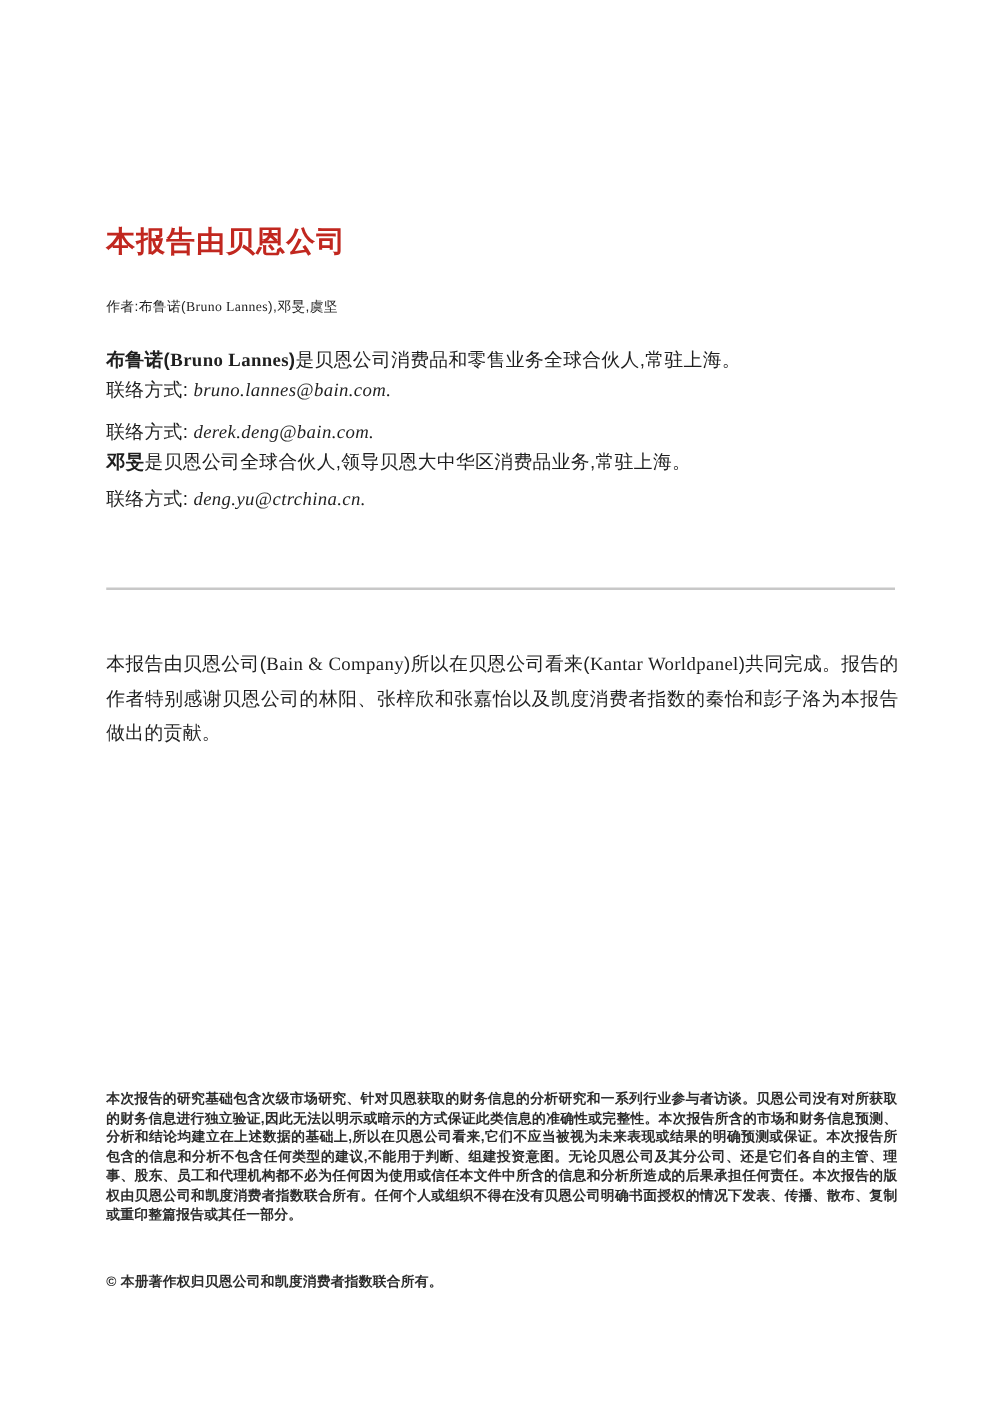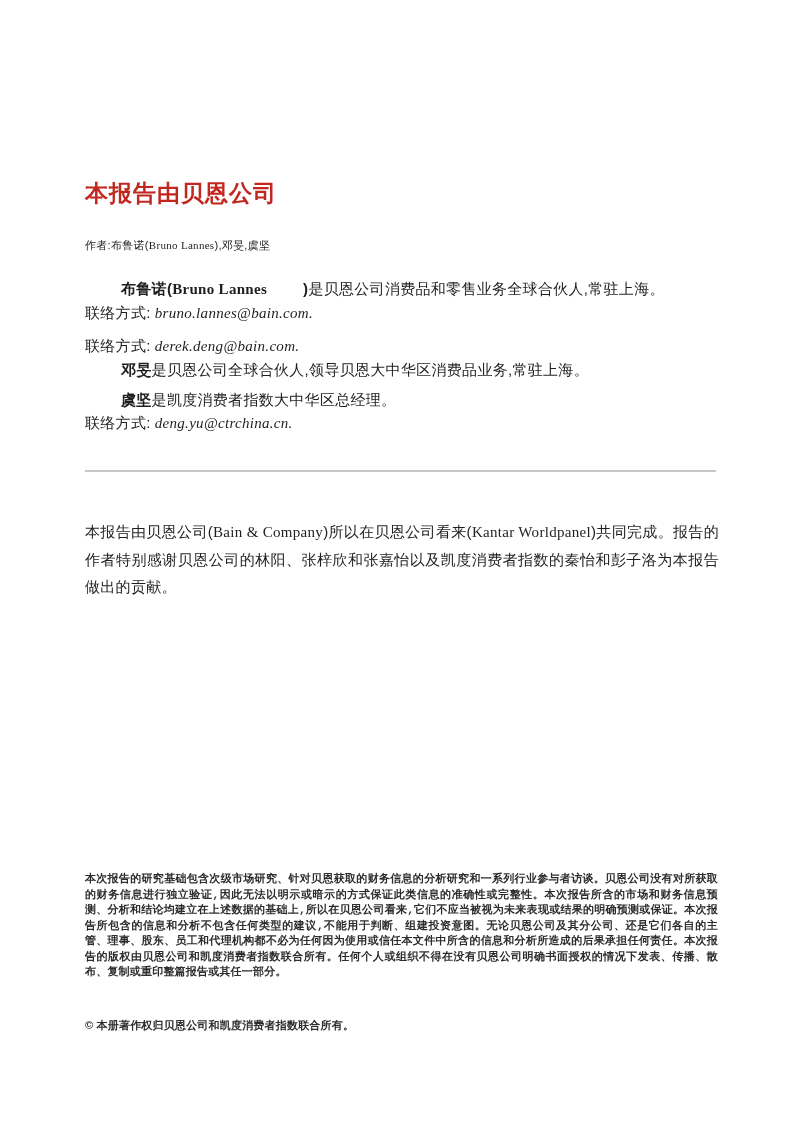--- a/index.html
+++ b/index.html
@@ -66,36 +66,35 @@
   #disclaimer {
     top: 872px;
     left: 85px;
     width: 633px;
     font-size: 11px;
     line-height: 15.5px;
     font-weight: 600;
     letter-spacing: 0.2px;
     text-align: justify;
     color: var(--fineprint-text, #2d2d2d);
-    font-family: Liberation Mono, monospace;
   }
 
   #copyright-line {
     top: 1018px;
     left: 85px;
     width: 633px;
     font-size: 11px;
     font-weight: 600;
     letter-spacing: 0.2px;
     color: var(--fineprint-text, #2d2d2d);
   }
 
   
   .seg-n  { }
-  .seg-b  { font-weight: 700; margin-left: 36px; }
+  .seg-b  { font-weight: 700; }
   .seg-sr { font-family: "Liberation Serif", "DejaVu Serif", serif; }
   .seg-sb { font-family: "Liberation Serif", "DejaVu Serif", serif; font-weight: 700; }
   .seg-si { font-family: "Liberation Serif", "DejaVu Serif", serif; font-style: italic; }
 </style>
 </head>
 <body>
 
 <h1 id="page-title" class="abs">本报告由贝恩公司</h1>
 
 <div id="author-line" class="abs"><span class="seg-n">作者:布鲁诺(</span><span class="seg-sr">Bruno Lannes</span><span class="seg-n">),邓旻,虞坚</span></div>
@@ -104,21 +103,20 @@
   <div><span class="seg-b">布鲁诺(</span><span class="seg-sb">Bruno Lannes</span><span class="seg-b">)</span><span class="seg-n">是贝恩公司消费品和零售业务全球合伙人,常驻上海。</span></div>
   <div><span class="seg-n">联络方式:</span><span class="seg-si"> bruno.lannes@bain.com.</span></div>
 </div>
 
 <div id="bio-1" class="abs bio-block">
   <div><span class="seg-n">联络方式:</span><span class="seg-si"> derek.deng@bain.com.</span></div>
   <div><span class="seg-b">邓旻</span><span class="seg-n">是贝恩公司全球合伙人,领导贝恩大中华区消费品业务,常驻上海。</span></div>
 </div>
 
 <div id="bio-2" class="abs bio-block">
-  <div><span class="seg-b">虞坚</span><span class="seg-n">是凯度消费者指数大中华区总经理。</span></div>
   <div><span class="seg-n">联络方式:</span><span class="seg-si"> deng.yu@ctrchina.cn.</span></div>
 </div>
 
 <div id="divider" class="abs"></div>
 
 <div id="acknowledgment" class="abs"><span class="seg-n">本报告由贝恩公司(</span><span class="seg-sr">Bain &amp; Company</span><span class="seg-n">)所以在贝恩公司看来(</span><span class="seg-sr">Kantar Worldpanel</span><span class="seg-n">)共同完成。报告的作者特别感谢贝恩公司的林阳、张梓欣和张嘉怡以及凯度消费者指数的秦怡和彭子洛为本报告做出的贡献。</span></div>
 
 <div id="disclaimer" class="abs">本次报告的研究基础包含次级市场研究、针对贝恩获取的财务信息的分析研究和一系列行业参与者访谈。贝恩公司没有对所获取的财务信息进行独立验证,因此无法以明示或暗示的方式保证此类信息的准确性或完整性。本次报告所含的市场和财务信息预测、分析和结论均建立在上述数据的基础上,所以在贝恩公司看来,它们不应当被视为未来表现或结果的明确预测或保证。本次报告所包含的信息和分析不包含任何类型的建议,不能用于判断、组建投资意图。无论贝恩公司及其分公司、还是它们各自的主管、理事、股东、员工和代理机构都不必为任何因为使用或信任本文件中所含的信息和分析所造成的后果承担任何责任。本次报告的版权由贝恩公司和凯度消费者指数联合所有。任何个人或组织不得在没有贝恩公司明确书面授权的情况下发表、传播、散布、复制或重印整篇报告或其任一部分。</div>
 
 <div id="copyright-line" class="abs">© 本册著作权归贝恩公司和凯度消费者指数联合所有。</div>

